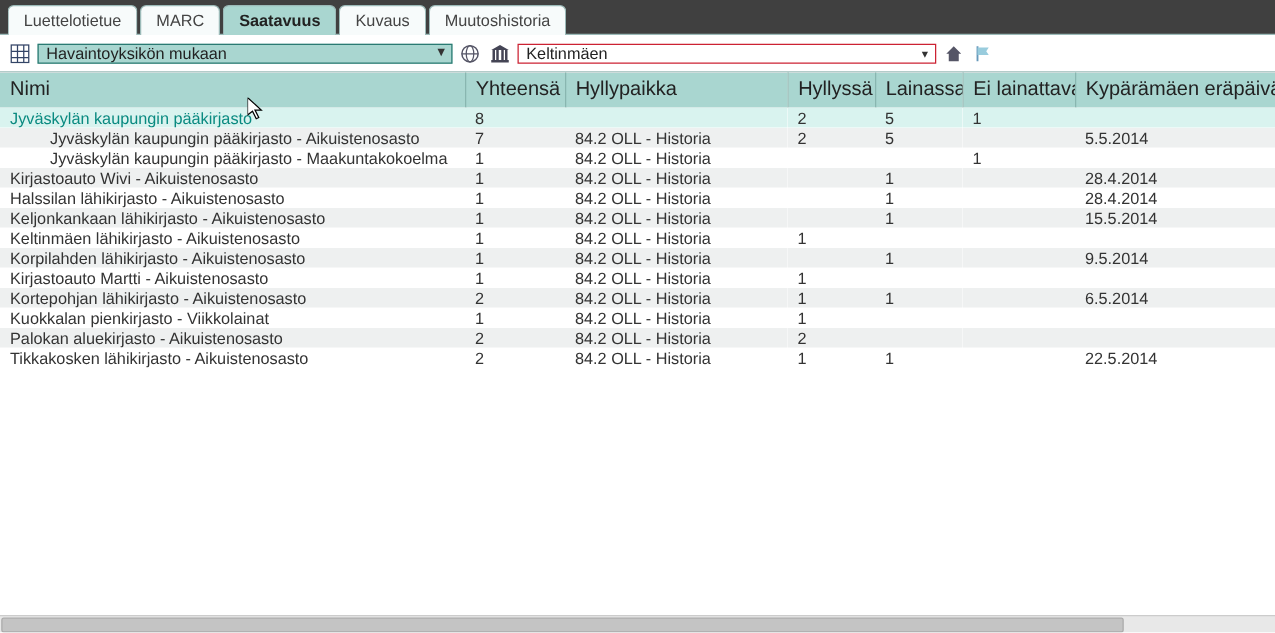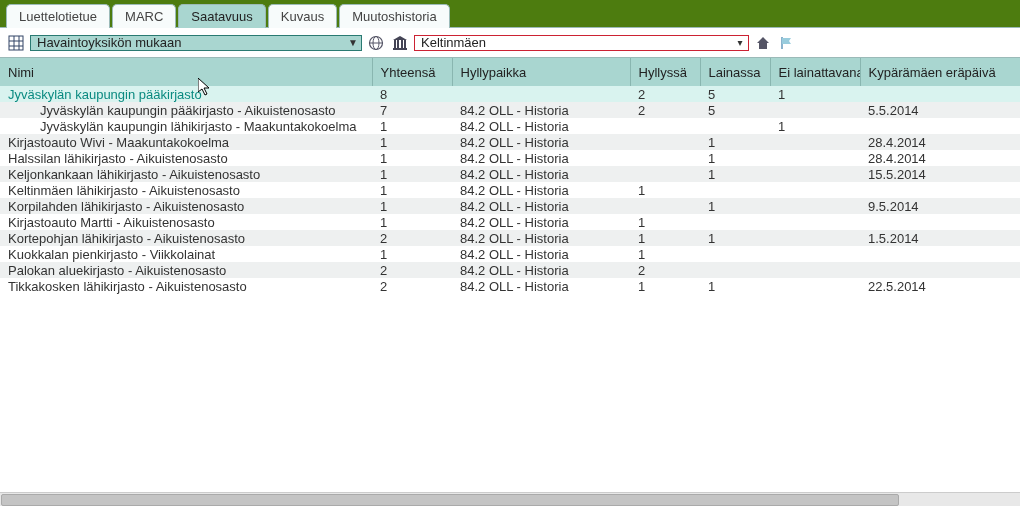--- a/index.html
+++ b/index.html
@@ -11,40 +11,40 @@
     width: 1020px;
     height: 506px;
     overflow: hidden;
     position: relative;
   }
   .tabbar {
     display: flex;
     align-items: flex-end;
     height: 28px;
     border-bottom: 1px solid #9bbab8;
-    background: #4d7c0f;
+    background: #404040;
     padding-left: 6px;
   }
   .tab {
     border: 1px solid #9bbab8;
     border-bottom: none;
     border-radius: 5px 5px 0 0;
     padding: 4px 12px;
     margin-right: 2px;
     background: #f7fbfb;
     color: #444;
     font-size: 13px;
     cursor: pointer;
     position: relative;
     top: 1px;
   }
   .tab.active {
     background: #a9d6d0;
     color: #222;
-    font-weight: normal;
+    font-weight: bold;
     top: 1px;
     margin-top: 37px;
   }
   .toolbar {
     display: flex;
     align-items: center;
     height: 30px;
     border-bottom: 1px solid #9bbab8;
     padding: 3px 6px;
     gap: 4px;
@@ -86,21 +86,21 @@
     border-collapse: collapse;
     table-layout: fixed;
   }
   thead tr {
     background: #a9d6d0;
     height: 28px;
   }
   thead th {
     text-align: left;
     font-weight: normal;
-    font-size: 13px;
+    font-size: 16px;
     color: #222;
     padding: 0 8px;
     border-right: 1px solid #89b6b0;
     white-space: nowrap;
     overflow: hidden;
   }
   tbody tr { height: 16px; }
   tbody tr.parent td { color: #0a8a80; background: #d9f3ef; }
   tbody tr.parent td.numcell { color: #333; }
   tbody tr.child td:first-child { padding-left: 40px; }
@@ -237,30 +237,30 @@
       <tr class="child">
         <td>Jyväskylän kaupungin pääkirjasto - Aikuistenosasto</td>
         <td class="numcell">7</td>
         <td class="numcell">84.2 OLL - Historia</td>
         <td class="numcell">2</td>
         <td class="numcell">5</td>
         <td class="numcell"></td>
         <td class="numcell">5.5.2014</td>
       </tr>
       <tr class="child">
-        <td>Jyväskylän kaupungin lähikirjasto - Maakuntakokoelma</td>
-        <td class="numcell">1</td>
-        <td class="numcell">84.2 OLL - Historia</td>
-        <td class="numcell"></td>
-        <td class="numcell"></td>
-        <td class="numcell">1</td>
-        <td class="numcell"></td>
-      </tr>
-      <tr>
-        <td>Kirjastoauto Wivi - Maakuntakokoelma</td>
+        <td>Jyväskylän kaupungin pääkirjasto - Maakuntakokoelma</td>
+        <td class="numcell">1</td>
+        <td class="numcell">84.2 OLL - Historia</td>
+        <td class="numcell"></td>
+        <td class="numcell"></td>
+        <td class="numcell">1</td>
+        <td class="numcell"></td>
+      </tr>
+      <tr>
+        <td>Kirjastoauto Wivi - Aikuistenosasto</td>
         <td class="numcell">1</td>
         <td class="numcell">84.2 OLL - Historia</td>
         <td class="numcell"></td>
         <td class="numcell">1</td>
         <td class="numcell"></td>
         <td class="numcell">28.4.2014</td>
       </tr>
       <tr>
         <td>Halssilan lähikirjasto - Aikuistenosasto</td>
         <td class="numcell">1</td>
@@ -306,21 +306,21 @@
         <td class="numcell"></td>
         <td class="numcell"></td>
       </tr>
       <tr>
         <td>Kortepohjan lähikirjasto - Aikuistenosasto</td>
         <td class="numcell">2</td>
         <td class="numcell">84.2 OLL - Historia</td>
         <td class="numcell">1</td>
         <td class="numcell">1</td>
         <td class="numcell"></td>
-        <td class="numcell">1.5.2014</td>
+        <td class="numcell">6.5.2014</td>
       </tr>
       <tr>
         <td>Kuokkalan pienkirjasto - Viikkolainat</td>
         <td class="numcell">1</td>
         <td class="numcell">84.2 OLL - Historia</td>
         <td class="numcell">1</td>
         <td class="numcell"></td>
         <td class="numcell"></td>
         <td class="numcell"></td>
       </tr>

